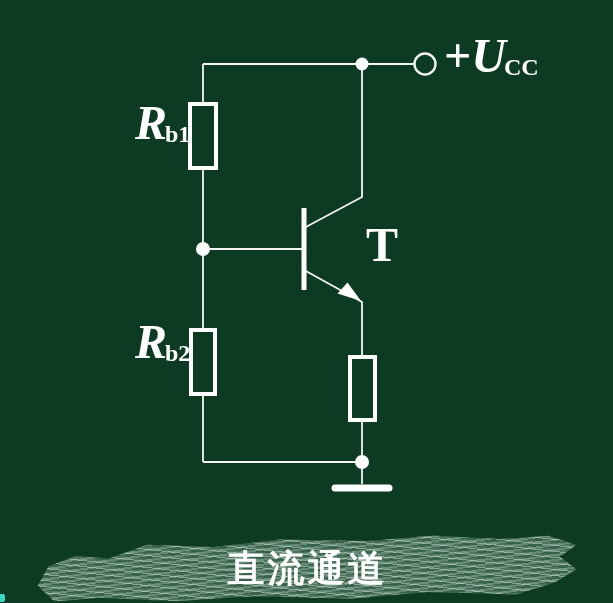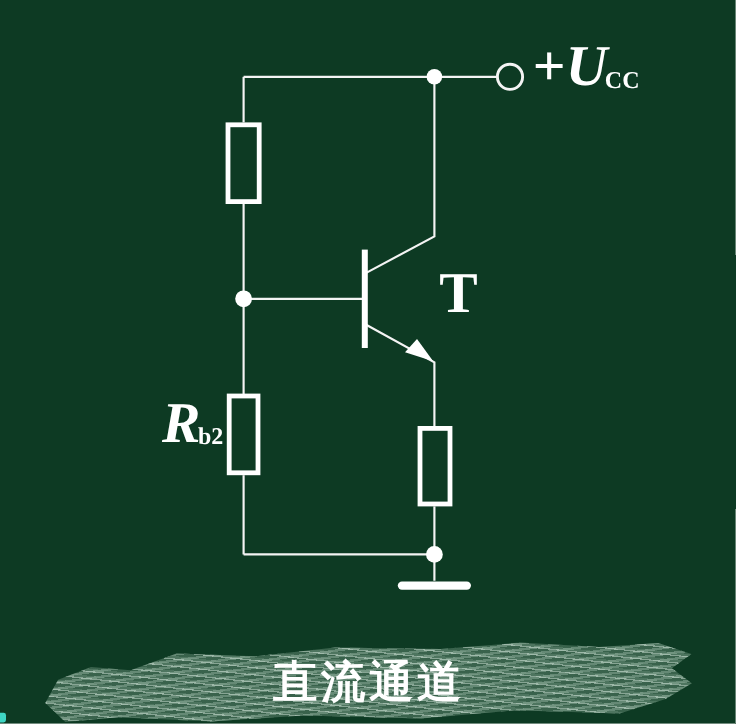--- a/index.html
+++ b/index.html
@@ -25,27 +25,27 @@
     font-weight:bold;
     font-size:48px;
     line-height:1;
     white-space:nowrap;
     letter-spacing:0;
   }
   .circuit-label .main{font-style:italic;}
   .circuit-label .plain{font-style:normal;}
   .circuit-label sub{
     font-style:normal;
-    font-size:20px;
+    font-size:24px;
     line-height:0;
     vertical-align:-0.12em;
     margin-left:-2px;
   }
   #lbl-rb1{left:135px;top:99px;}
-  #lbl-rb2{left:135px;top:329px;}
+  #lbl-rb2{left:135px;top:318px;}
   #lbl-re{left:302px;top:357px;}
   #lbl-t{left:366px;top:221px;font-style:normal;}
   #lbl-vcc{left:444px;top:32px;}
 
   .chalk-band{
     position:absolute;
     left:32px;top:536px;width:550px;height:64px;
     transform:rotate(-0.8deg);
     background:
       repeating-linear-gradient(7deg,
@@ -58,21 +58,21 @@
       linear-gradient(rgba(142,176,154,0.32), rgba(142,176,154,0.32));
     clip-path: polygon(3% 42%, 8% 26%, 14% 31%, 21% 10%, 33% 15%, 45% 5%,
       61% 9%, 73% 2%, 85% 9%, 94% 5%, 99% 20%, 96% 38%, 99% 58%, 95% 78%,
       88% 96%, 72% 90%, 58% 99%, 40% 93%, 26% 99%, 12% 92%, 4% 97%, 1% 72%);
   }
   .caption{
     position:absolute;
     left:40px;top:548px;width:535px;
     text-align:center;
     color:#ffffff;
-    font-family:Liberation Sans, sans-serif;
+    font-family:Liberation Serif, serif;
     font-weight:bold;
     font-size:37px;
     line-height:42px;
     letter-spacing:3px;
   }
   .corner-mark{
     position:absolute;
     left:0;top:594px;width:5px;height:8px;
     background:#3fd6c4;
     border-radius:0 2px 2px 0;
@@ -105,20 +105,23 @@
 
     <circle class="dot" cx="362" cy="64" r="6.5"></circle>
     <circle class="dot" cx="203" cy="249" r="7"></circle>
     <circle class="dot" cx="362" cy="462" r="7"></circle>
 
     <circle class="terminal" cx="425" cy="64" r="10.5"></circle>
 
     <path class="gnd" d="M335 488 H389"></path>
   </svg>
 
+  <div class="circuit-label" id="lbl-rb1">
+    <span class="main">R</span><sub>b1</sub>
+  </div>
 
   <div class="circuit-label" id="lbl-rb2">
     <span class="main">R</span><sub>b2</sub>
   </div>
 
 
   <div class="circuit-label" id="lbl-t">
     <span class="plain">T</span>
   </div>
 

